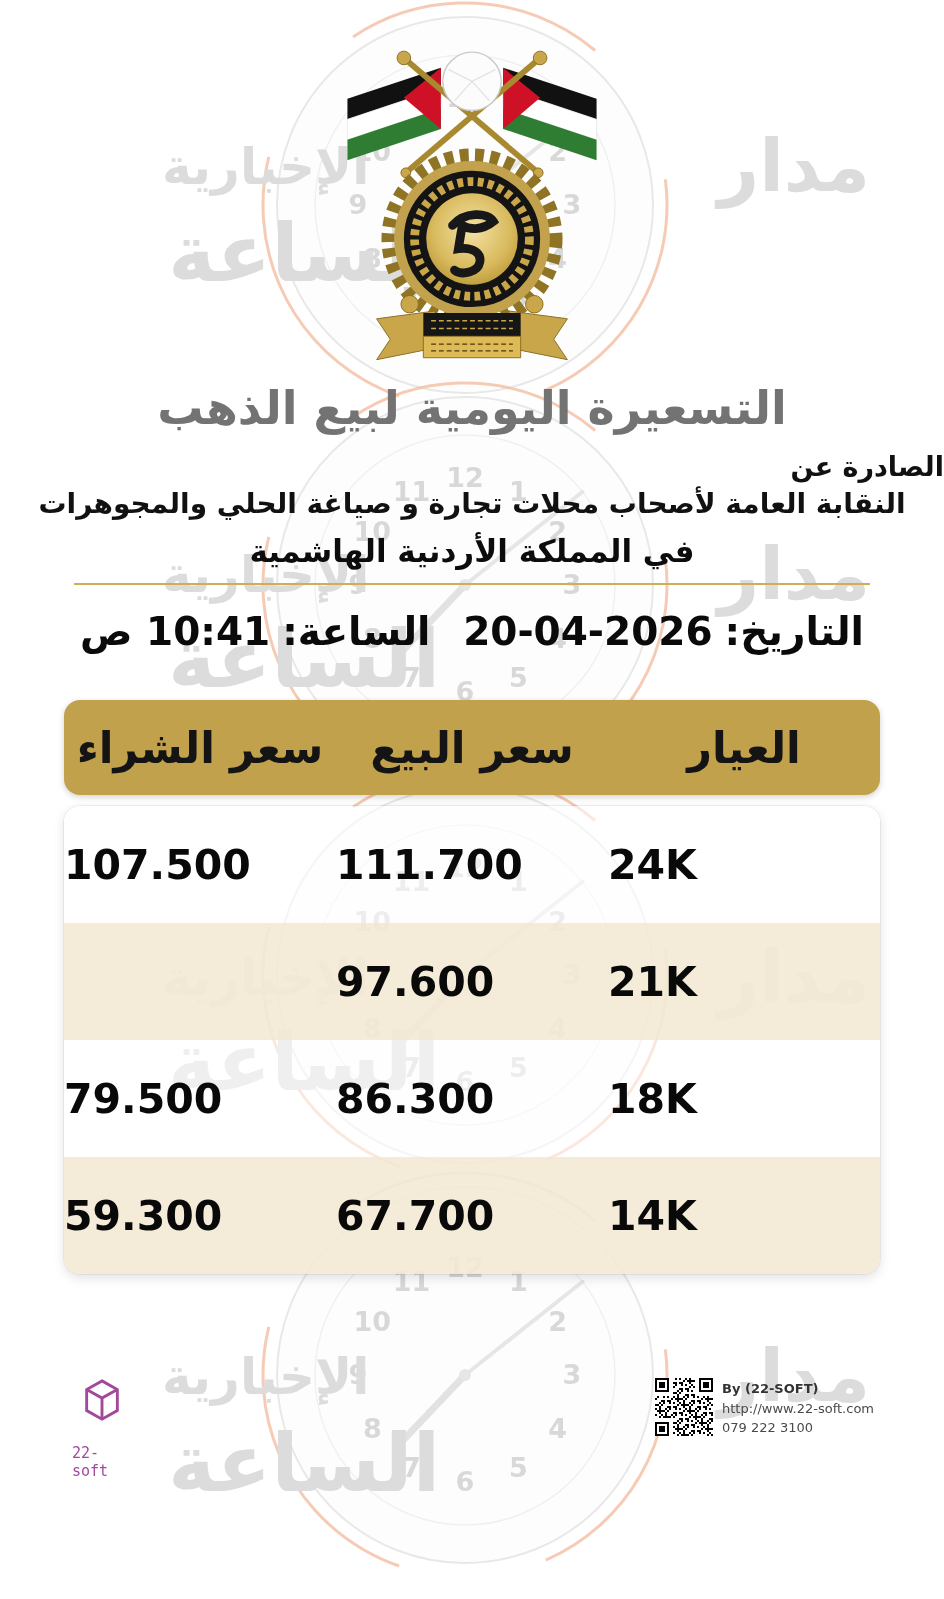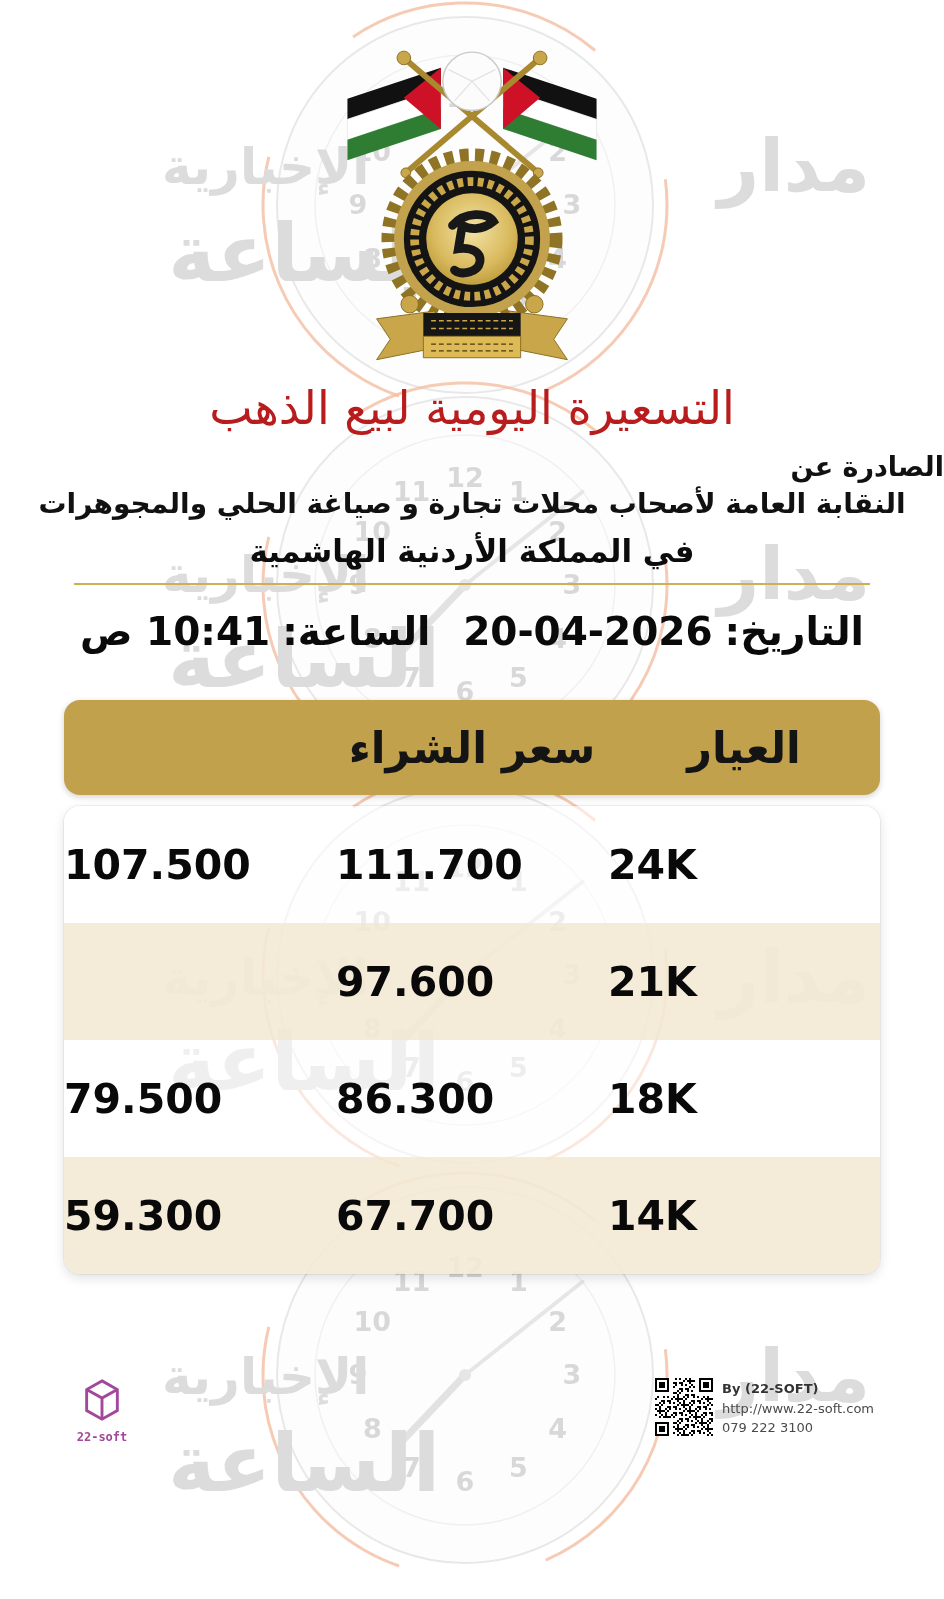--- a/index.html
+++ b/index.html
@@ -20,21 +20,21 @@
   .g1 .wm-side{top:142px}.g1 .wm-madar{top:130px}.g1 .wm-saa{top:214px}
   .g2 .wm-side{top:550px}.g2 .wm-madar{top:538px}.g2 .wm-saa{top:620px}
   .g3 .wm-side{top:953px}.g3 .wm-madar{top:941px}.g3 .wm-saa{top:1023px}
   .g4 .wm-side{top:1352px}.g4 .wm-madar{top:1340px}.g4 .wm-saa{top:1424px}
   
   .content{position:absolute;inset:0;z-index:1}
   .emblem{position:absolute;top:26px;left:50%;transform:translateX(-50%);
     width:292px;height:352px}
   .emblem svg{width:100%;height:100%}
   .title{position:absolute;top:381px;left:0;right:0;text-align:center;
-    font-size:46px;font-weight:normal;color:#b91c1c;direction:rtl}
+    font-size:46px;font-weight:bold;color:#737373;direction:rtl}
   .sub1{position:absolute;top:451px;left:0;right:0;text-align:right;
     font-size:27px;font-weight:bold;color:#111;direction:rtl}
   .sub2{position:absolute;top:487px;left:0;right:0;text-align:center;
     font-size:28px;font-weight:bold;color:#111;direction:rtl}
   .sub3{position:absolute;top:533px;left:0;right:0;text-align:center;
     font-size:31px;font-weight:bold;color:#0c0c0c;direction:rtl}
   .gold-rule{position:absolute;top:583px;left:74px;right:74px;height:2px;background:#cfae58}
   .dt-row{position:absolute;top:609px;left:0;right:0;padding:0 80px;
     display:flex;justify-content:space-between;align-items:center;
     font-size:39px;font-weight:bold;color:#0a0a0a}
@@ -56,21 +56,21 @@
   
   .note{position:absolute;top:1308px;left:50%;transform:translateX(-50%);
     border:2px solid #111;border-radius:5px;padding:6px 18px;
     font-size:25px;font-weight:600;color:#111;direction:rtl;white-space:nowrap;
     background:rgba(255,255,255,.65)}
   
   .footer{position:absolute;top:1378px;left:72px;right:70px;
     display:flex;justify-content:space-between;align-items:flex-start}
   .dev-logo{display:flex;flex-direction:column;align-items:center;width:60px}
   .cube{width:40px;height:46px}
-  .cube-text{font-size:12px;color:#a2489b;font-weight:bold;margin-top:6px;
+  .cube-text{font-size:15px;color:#a2489b;font-weight:normal;margin-top:20px;
     font-family:"DejaVu Sans Mono","Liberation Mono",monospace}
   .credit{display:flex;gap:9px;align-items:flex-start}
   .qr{width:58px;height:58px;background:#fff}
   .credit-lines{display:flex;flex-direction:column;font-size:13px;color:#4a4a4a;
     line-height:1.5;padding-top:1px}
   .credit-lines .l0{font-weight:bold;color:#333}
 </style>
 </head>
 <body>
 
@@ -257,20 +257,21 @@
       </div>
       <div class="dt">
         <span>الساعة:</span>
         <span>10:41 ص</span>
       </div>
     </div>
 
     <div class="price-table" dir="rtl">
       <div class="thead">
         <div class="th">العيار</div>
+        <div class="th">سعر البيع</div>
         <div class="th">سعر الشراء</div>
       </div>
       <div class="tbody">
         <div class="tr">
           <div class="td">24K</div>
           <div class="td">111.700</div>
           <div class="td">107.500</div>
         </div>
         <div class="tr">
           <div class="td">21K</div>

